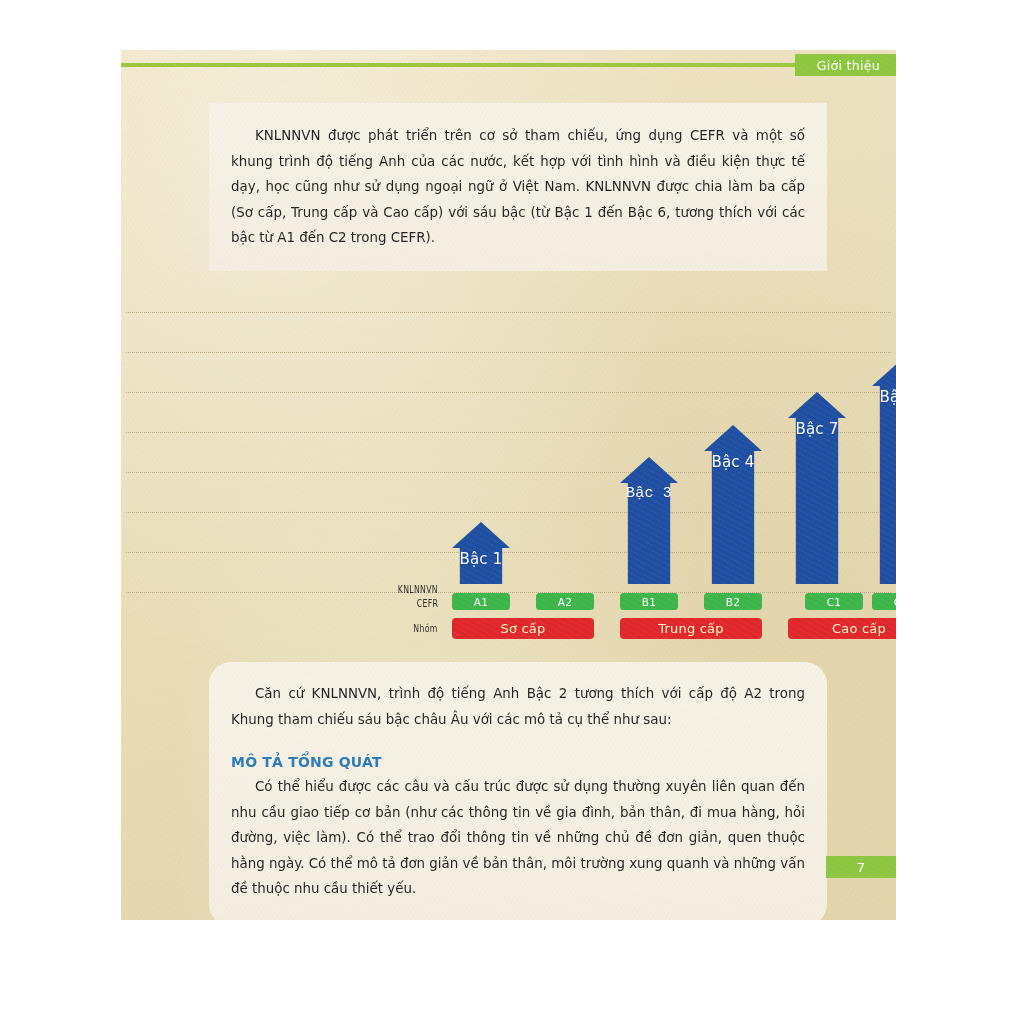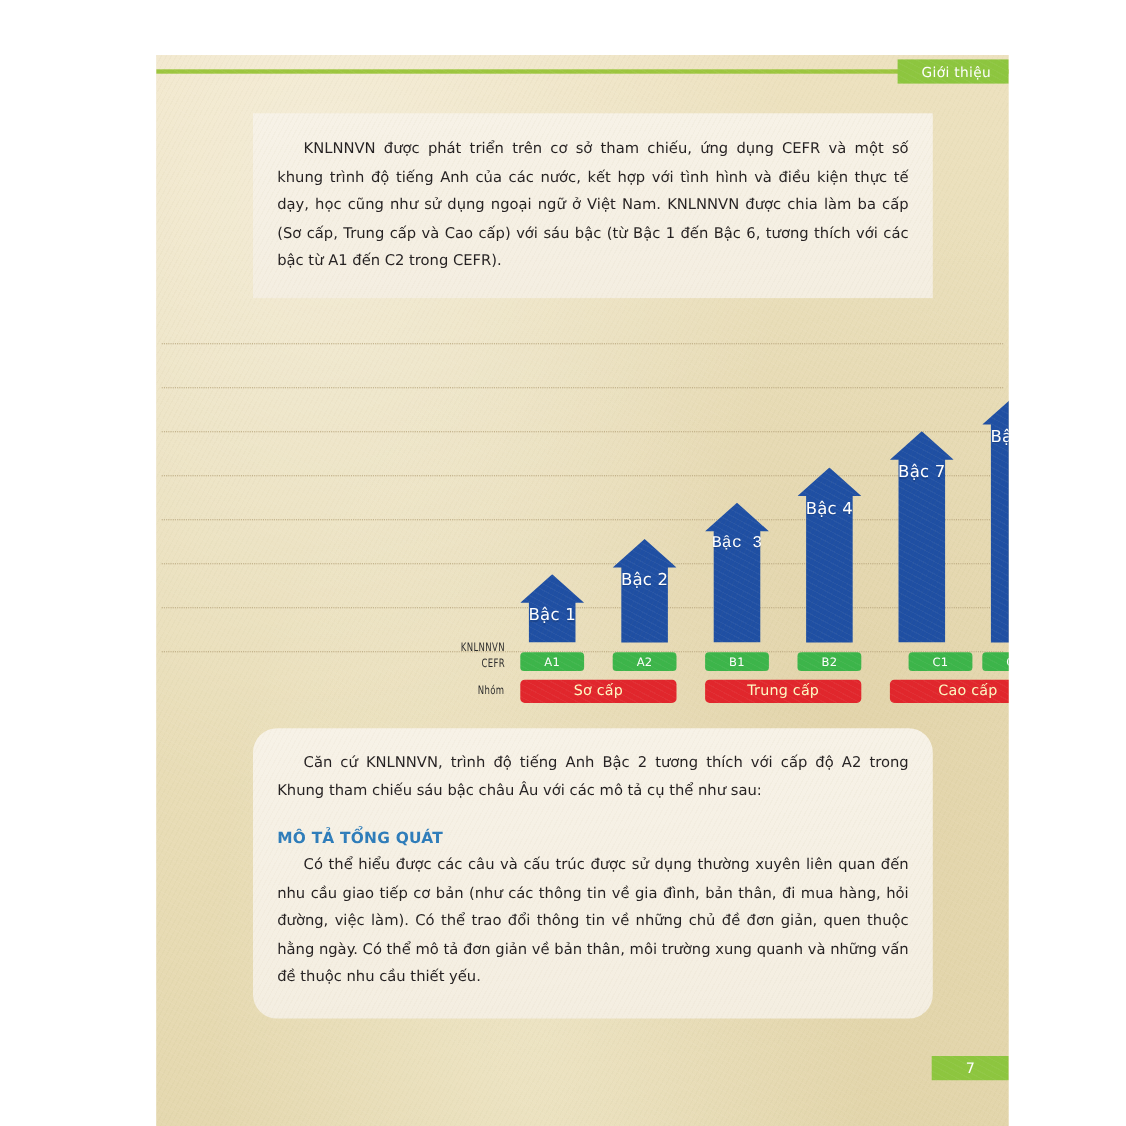--- a/index.html
+++ b/index.html
@@ -3,22 +3,22 @@
 <meta charset="utf-8">
 <style>
   html,body{margin:0;padding:0;}
   body{
     width:1024px;height:1024px;
     background:#ffffff;
     font-family:"DejaVu Sans","Liberation Sans",sans-serif;
     overflow:hidden;
   }
   .page{
-    position:absolute;left:142px;top:50px;
-    width:775px;height:974px;
+    position:absolute;left:121px;top:50px;
+    width:775px;height:870px;
     background:
       radial-gradient(ellipse at 20% 12%, rgba(255,255,255,.38) 0%, rgba(255,255,255,0) 48%),
       radial-gradient(ellipse at 78% 60%, rgba(214,195,148,.30) 0%, rgba(214,195,148,0) 55%),
       radial-gradient(ellipse at 45% 88%, rgba(255,252,238,.35) 0%, rgba(255,252,238,0) 50%),
       linear-gradient(170deg,#efe3c2 0%,#eadfbb 30%,#e8dcb5 65%,#e3d6ac 100%);
     overflow:hidden;
   }
   .page:after{
     content:"";position:absolute;inset:0;pointer-events:none;
     background:
@@ -152,28 +152,20 @@
     <div class="cols">
         <div class="col" style="left: 331px; width: 58px; bottom: 54px; height: 62px;">
           <div class="arrow" style="height: 62px;">
             <svg viewBox="0 0 100 62" preserveAspectRatio="none">
               <path fill="#1f4fa3" d="M50 0 L100 26 L86.5 26 L86.5 62 L13.5 62 L13.5 26 L0 26 Z"></path>
             </svg>
             <div class="lbl" style="top: 28px;">Bậc 1</div>
           </div>
         </div>
         <div class="cefr" style="left: 331px; width: 58px; top: 281px;">A1</div>
-        <div class="col" style="left: 415px; width: 58px; bottom: 54px; height: 94.5px;">
-          <div class="arrow" style="height: 94.5px;">
-            <svg viewBox="0 0 100 94.5" preserveAspectRatio="none">
-              <path fill="#1f4fa3" d="M50 0 L100 26 L86.5 26 L86.5 94.5 L13.5 94.5 L13.5 26 L0 26 Z"></path>
-            </svg>
-            <div class="lbl" style="top: 28px;">Bậc 2</div>
-          </div>
-        </div>
         <div class="cefr" style="left: 415px; width: 58px; top: 281px;">A2</div>
         <div class="col" style="left: 499px; width: 58px; bottom: 54px; height: 127px;">
           <div class="arrow" style="height: 127px;">
             <svg viewBox="0 0 100 127" preserveAspectRatio="none">
               <path fill="#1f4fa3" d="M50 0 L100 26 L86.5 26 L86.5 127 L13.5 127 L13.5 26 L0 26 Z"></path>
             </svg>
             <div class="lbl" style="top: 28px; font-family: Liberation Mono, monospace;">Bậc 3</div>
           </div>
         </div>
         <div class="cefr" style="left: 499px; width: 58px; top: 281px;">B1</div>

